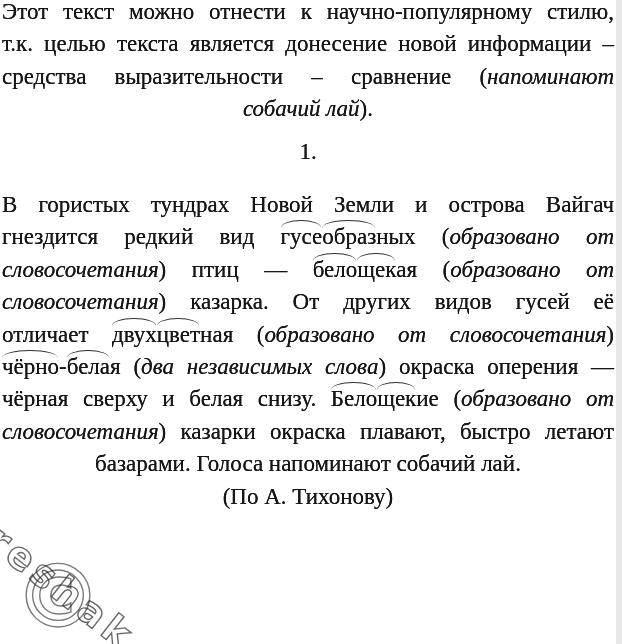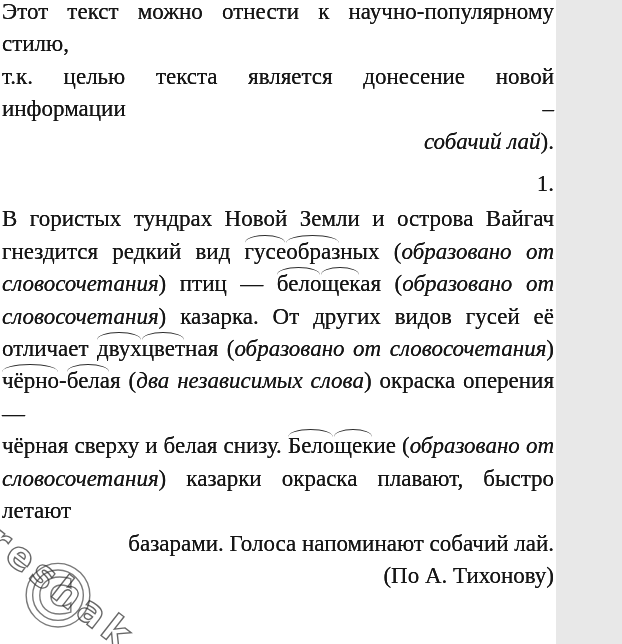--- a/index.html
+++ b/index.html
@@ -1,37 +1,37 @@
 <!DOCTYPE html>
 <html><head>
 <meta charset="utf-8">
 <style>
   html,body{margin:0;padding:0;background:#e8e8e8;}
   .page{
     position:relative;
-    width:556px;height:644px;
+    width:616px;height:644px;
     background:#ffffff;
     overflow:hidden;
     box-sizing:border-box;
     padding:0 2px;
     font-family:"Liberation Serif","DejaVu Serif",serif;
     font-size:23px;
     line-height:32.4px;
     color:#161616;
     text-shadow:0 0 .4px currentColor;
   }
   .block{margin:0;}
   [data-name="style-analysis-paragraph"]{margin-top:-4px;}
   [data-name="item-number"]{margin-top:10px;}
-  [data-name="exercise-text-paragraph"]{margin-top:3px;}
+  [data-name="exercise-text-paragraph"]{margin-top:21px;}
   [data-name="attribution"]{margin-top:0;}
-  .line{text-align:right;}
+  .line{text-align:center;}
   .line.just{text-align:justify;text-align-last:justify;}
   .it{font-style:italic;}
-  .arc{position:relative;}
+  .arc{position:relative;font-family:Liberation Serif, serif;}
   .arc::before{
     content:"";
     position:absolute;
     left:0;right:1px;top:-4px;height:7px;
     border-top:1.8px solid #2e2e2e;
     border-radius:50% 50% 0 0 / 100% 100% 0 0;
   }
   .watermark{
     position:absolute;left:0;top:505px;width:250px;height:139px;
     pointer-events:none;
@@ -62,20 +62,21 @@
   }
 </style>
 </head>
 <body>
 
 <main class="page" data-name="document-page">
   <div data-name="text-blocks">
       <div class="block" data-name="style-analysis-paragraph">
         <div class="line just" data-name="text-line"><span data-name="text-segment">Этот текст можно отнести к научно-популярному стилю,</span></div>
         <div class="line just" data-name="text-line"><span data-name="text-segment">т.к. целью текста является донесение новой информации –</span></div>
+        <div class="line just" data-name="text-line"><span data-name="text-segment">средства выразительности – сравнение (</span><span data-name="text-segment" class="it">напоминают</span></div>
         <div class="line" data-name="text-line"><span data-name="text-segment" class="it">собачий лай</span><span data-name="text-segment">).</span></div>
       </div>
       <div class="block" data-name="item-number">
         <div class="line" data-name="text-line"><span data-name="text-segment">1.</span></div>
       </div>
       <div class="block" data-name="exercise-text-paragraph">
         <div class="line just" data-name="text-line"><span data-name="text-segment">В гористых тундрах Новой Земли и острова Вайгач</span></div>
         <div class="line just" data-name="text-line"><span data-name="text-segment">гнездится редкий вид </span><span data-name="root-morpheme-arc" class="arc">гусе</span><span data-name="root-morpheme-arc" class="arc">образ</span><span data-name="text-segment">ных</span><span data-name="text-segment"> (</span><span data-name="text-segment" class="it">образовано от</span></div>
         <div class="line just" data-name="text-line"><span data-name="text-segment" class="it">словосочетания</span><span data-name="text-segment">) птиц — </span><span data-name="root-morpheme-arc" class="arc">бело</span><span data-name="root-morpheme-arc" class="arc">щек</span><span data-name="text-segment">ая</span><span data-name="text-segment"> (</span><span data-name="text-segment" class="it">образовано от</span></div>
         <div class="line just" data-name="text-line"><span data-name="text-segment" class="it">словосочетания</span><span data-name="text-segment">) казарка. От других видов гусей её</span></div>

